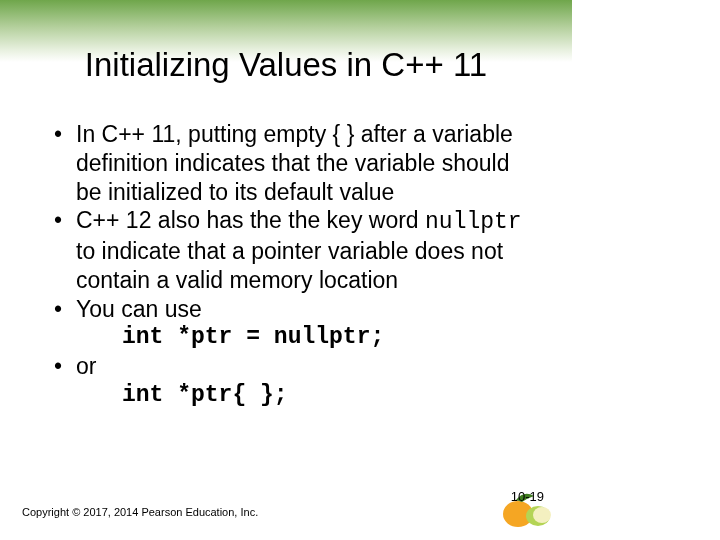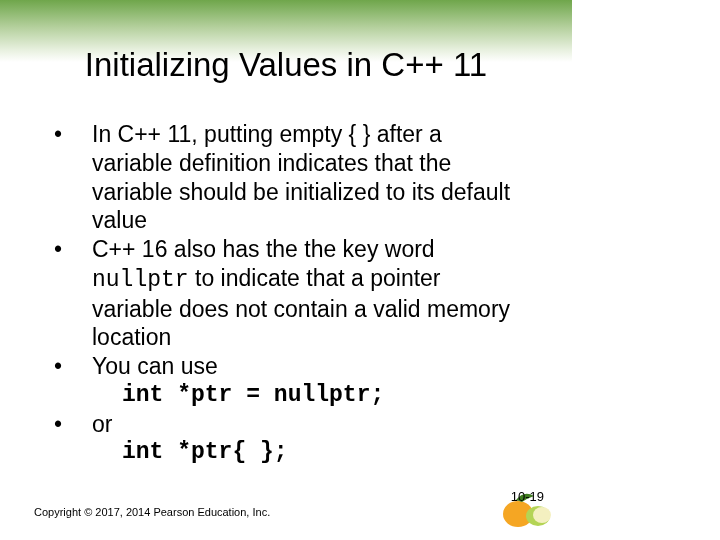--- a/index.html
+++ b/index.html
@@ -52,36 +52,35 @@
   }
   .bullet .dot {
     flex: 0 0 auto;
     width: 22px;
     text-align: left;
     font-size: 23px;
     line-height: 1.25;
   }
   .bullet .text {
     flex: 1 1 auto;
-    margin-left: 16px;
   }
   .code-line {
     font-family: Liberation Mono, monospace;
     font-weight: bold;
     font-size: 23px;
     line-height: 1.25;
     padding-left: 68px;
   }
   code.inline {
     font-family: "Courier New", Courier, monospace;
     font-weight: normal;
   }
   .copyright {
     position: absolute;
-    left: 34px;
+    left: 22px;
     bottom: 22px;
     font-size: 11px;
     color: #000;
   }
   .pagenum {
     position: absolute;
     right: 28px;
     bottom: 36px;
     font-size: 13px;
     color: #000;
@@ -105,21 +104,21 @@
   <div class="content">
 
     <div class="bullet">
       <span class="dot">•</span>
       <span class="text">In C++ 11, putting empty { } after a variable definition indicates that the variable should be initialized to its default value</span>
     </div>
 
     <div class="bullet">
       <span class="dot">•</span>
       <span class="text">
-        <span>C++ 16 also has the the key word </span><code class="inline">nullptr</code><span> to indicate that a pointer variable does not contain a valid memory location</span>
+        <span>C++ 12 also has the the key word </span><code class="inline">nullptr</code><span> to indicate that a pointer variable does not contain a valid memory location</span>
       </span>
     </div>
 
     <div class="bullet">
       <span class="dot">•</span>
       <span class="text">You can use</span>
     </div>
 
     <div class="code-line">int *ptr = nullptr;</div>
 

